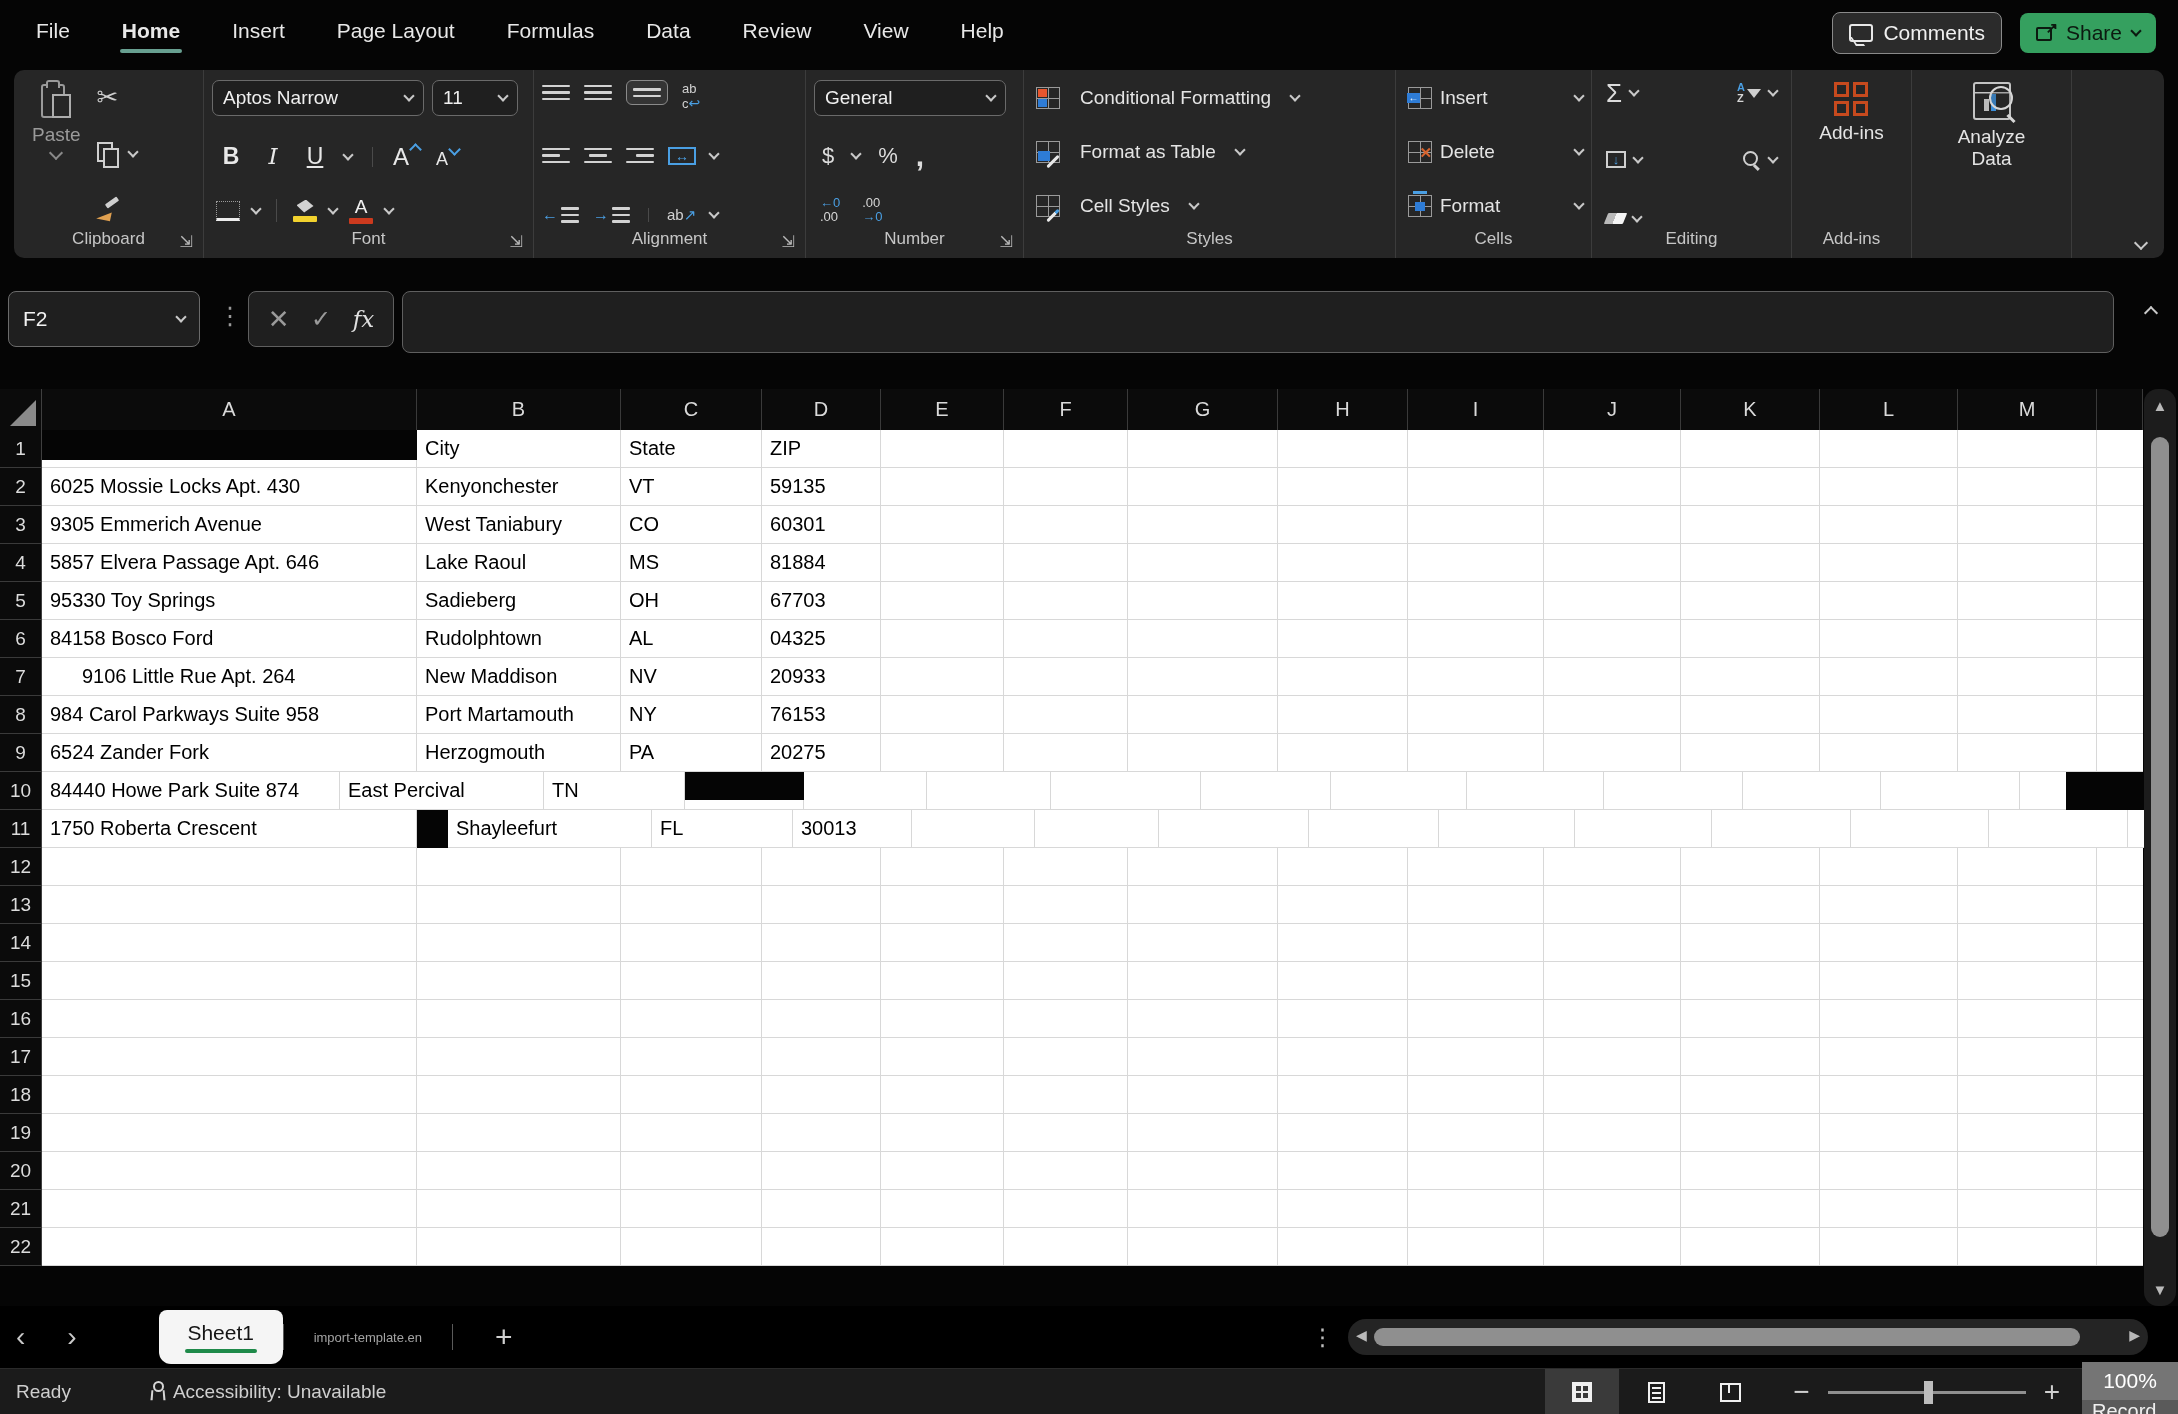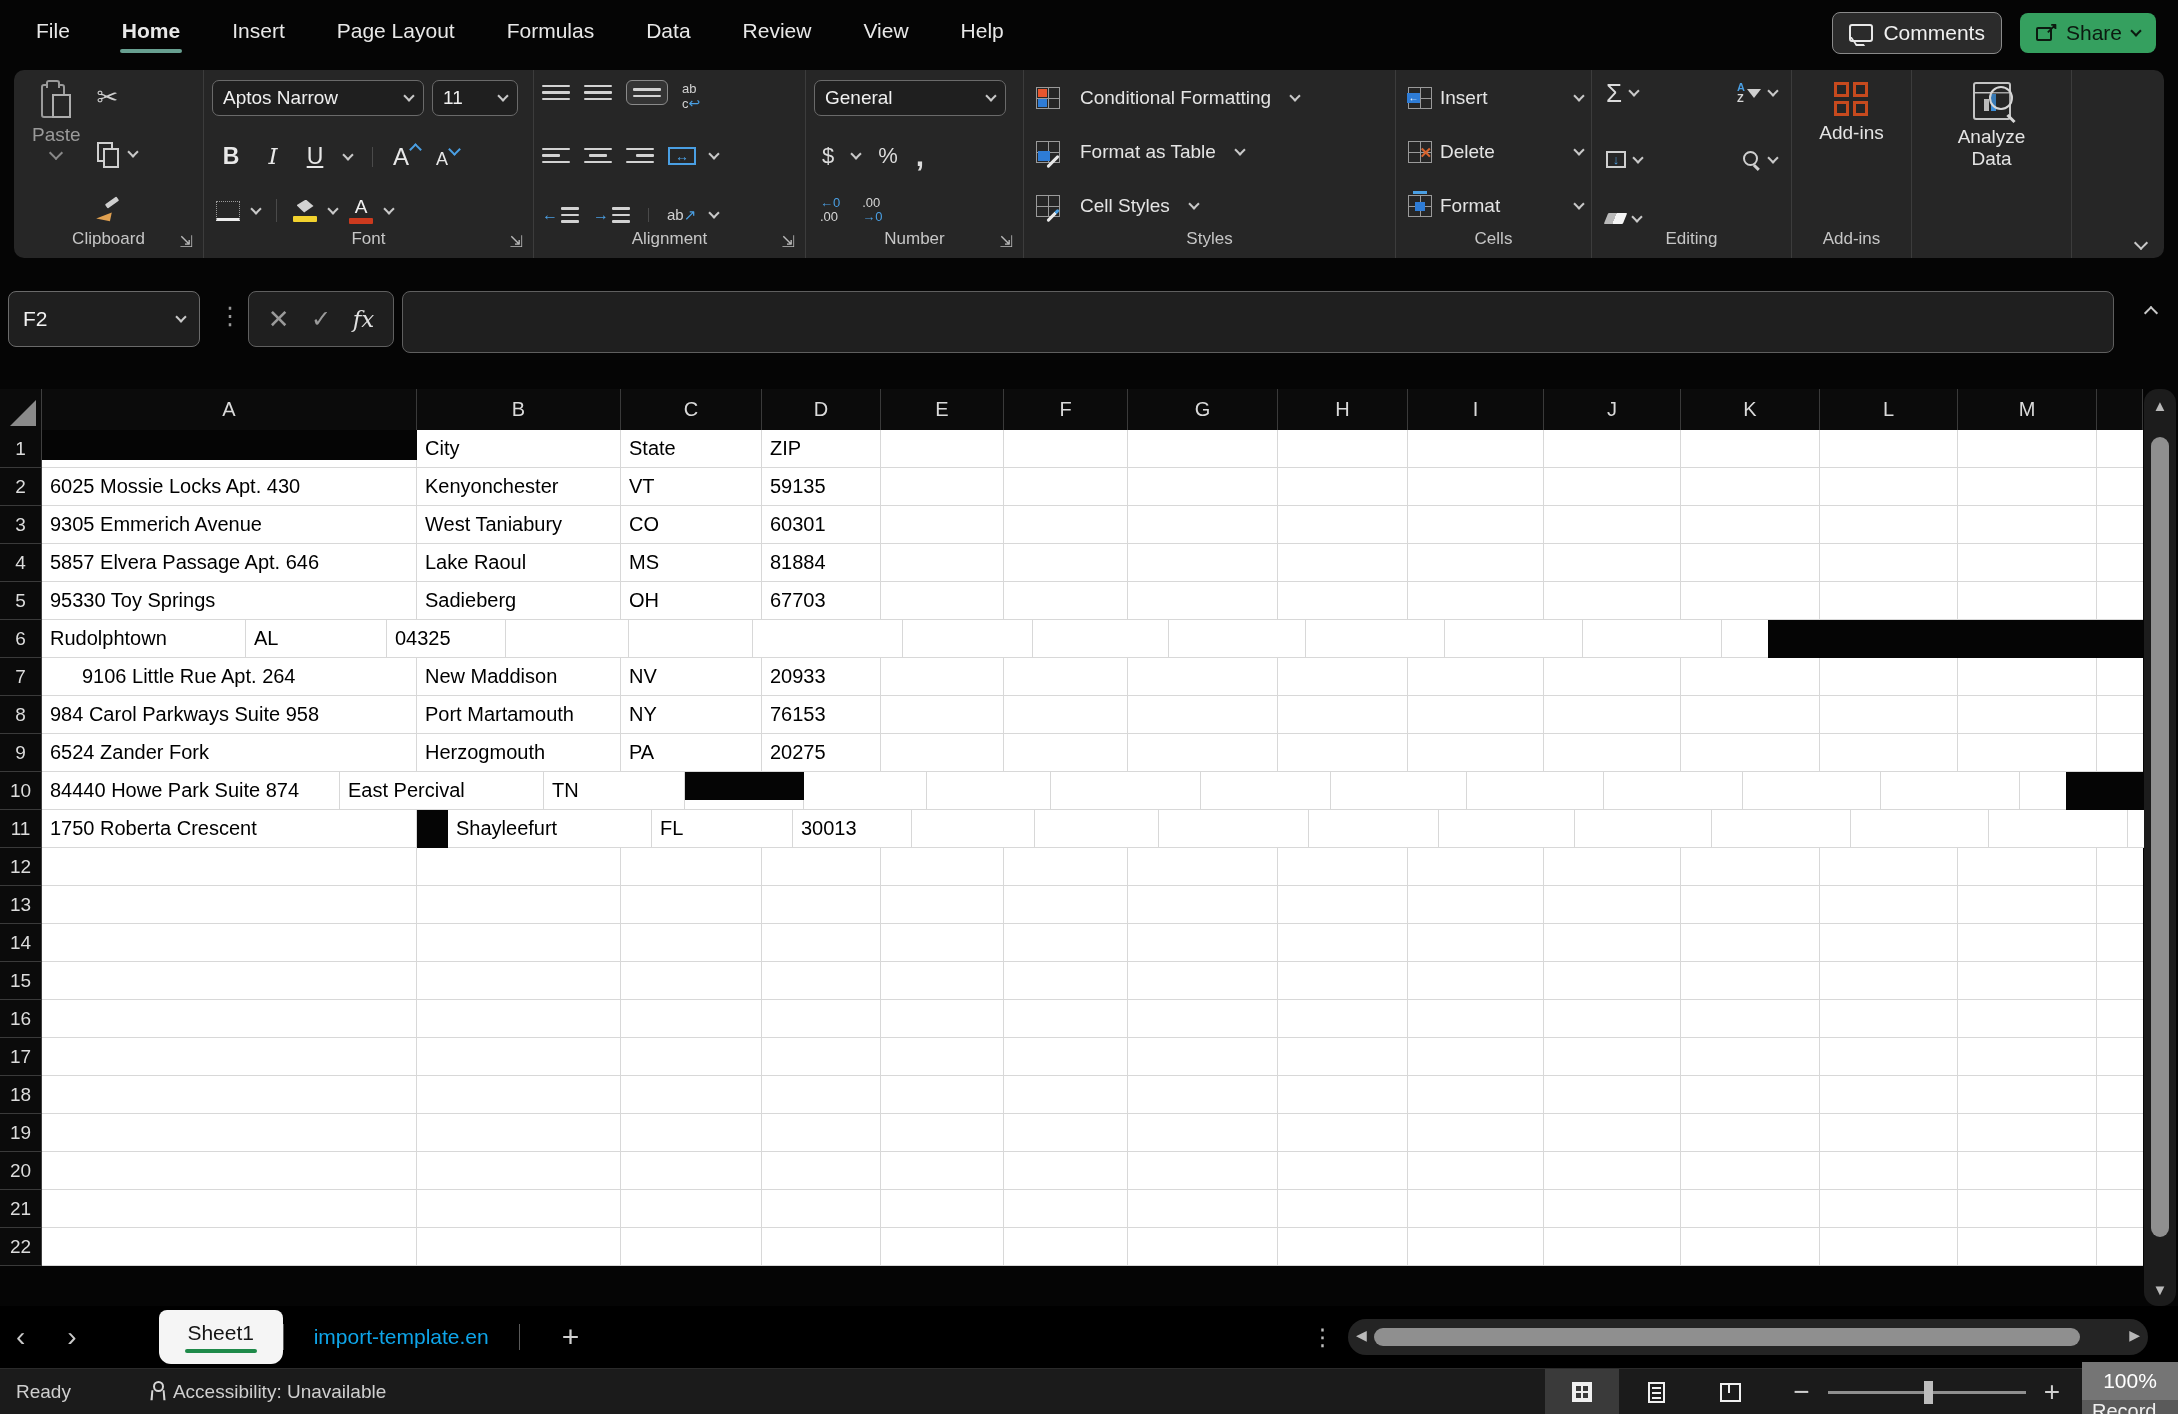--- a/index.html
+++ b/index.html
@@ -168,21 +168,21 @@
   .vscroll .arrow{position:absolute;left:0;right:0;text-align:center;color:#b9b9b9;font-size:15px;}
   .vscroll .thumb{position:absolute;left:7px;top:48px;width:18px;height:800px;background:#8f8f8f;border-radius:9px;}
 
   
   .tabbar{position:absolute;left:0;top:1306px;width:2178px;height:62px;background:#000;display:flex;align-items:center;}
   .nav-arrow{font-size:28px;color:#c9c9c9;line-height:1;padding:0 16px;}
   .sheettab{height:54px;margin-top:0;background:#f5f5f5;border-radius:8px 8px 12px 12px;display:flex;flex-direction:column;
             align-items:center;justify-content:center;padding:0 26px;margin-left:66px;}
   .sheettab .tname{color:#141414;font-size:21px;font-weight:500;}
   .sheettab .underline{width:72px;height:4px;background:#1f8a4a;border-radius:2px;margin-top:4px;}
-  .tab-plain{color:#0ea5e9;font-size:21px;padding:0 30px;}
+  .tab-plain{color:#a3a3a3;font-size:13px;padding:0 30px;}
   .tabdiv{width:1px;height:26px;background:#5a5a5a;}
   .tab-add{color:#d0d0d0;font-size:30px;padding:0 42px;line-height:1;}
   .hdots{color:#bdbdbd;font-size:23px;margin-left:auto;padding-right:14px;line-height:1;}
   .hscroll{position:relative;width:800px;height:36px;background:#242424;border-radius:18px;margin-right:30px;flex:none;}
   .hscroll .la{position:absolute;left:8px;top:8px;color:#b9b9b9;font-size:14px;}
   .hscroll .ra{position:absolute;right:8px;top:8px;color:#b9b9b9;font-size:14px;}
   .hscroll .thumb{position:absolute;left:26px;top:9px;width:706px;height:18px;background:#8f8f8f;border-radius:9px;}
 
   
   .statusbar{position:absolute;left:0;top:1368px;width:2178px;height:46px;background:#1b1b1b;border-top:1px solid #2a2a2a;
@@ -692,20 +692,21 @@
         <div class="g-cell" style="width: 130px;"></div>
         <div class="g-cell" style="width: 136px;"></div>
         <div class="g-cell" style="width: 137px;"></div>
         <div class="g-cell" style="width: 139px;"></div>
         <div class="g-cell" style="width: 138px;"></div>
         <div class="g-cell" style="width: 139px;"></div>
         <div class="g-cell" style="width: 46px; border-right: none;"></div>
       </div>
       <div class="g-row">
         <div class="g-rh">6</div>
+        <div class="g-cell" style="width: 375px;">84158 Bosco Ford</div>
         <div class="g-cell" style="width: 204px;">Rudolphtown</div>
         <div class="g-cell" style="width: 141px;">AL</div>
         <div class="g-cell" style="width: 119px;">04325</div>
         <div class="g-cell" style="width: 123px;"></div>
         <div class="g-cell" style="width: 124px;"></div>
         <div class="g-cell" style="width: 150px;"></div>
         <div class="g-cell" style="width: 130px;"></div>
         <div class="g-cell" style="width: 136px;"></div>
         <div class="g-cell" style="width: 137px;"></div>
         <div class="g-cell" style="width: 139px;"></div>

